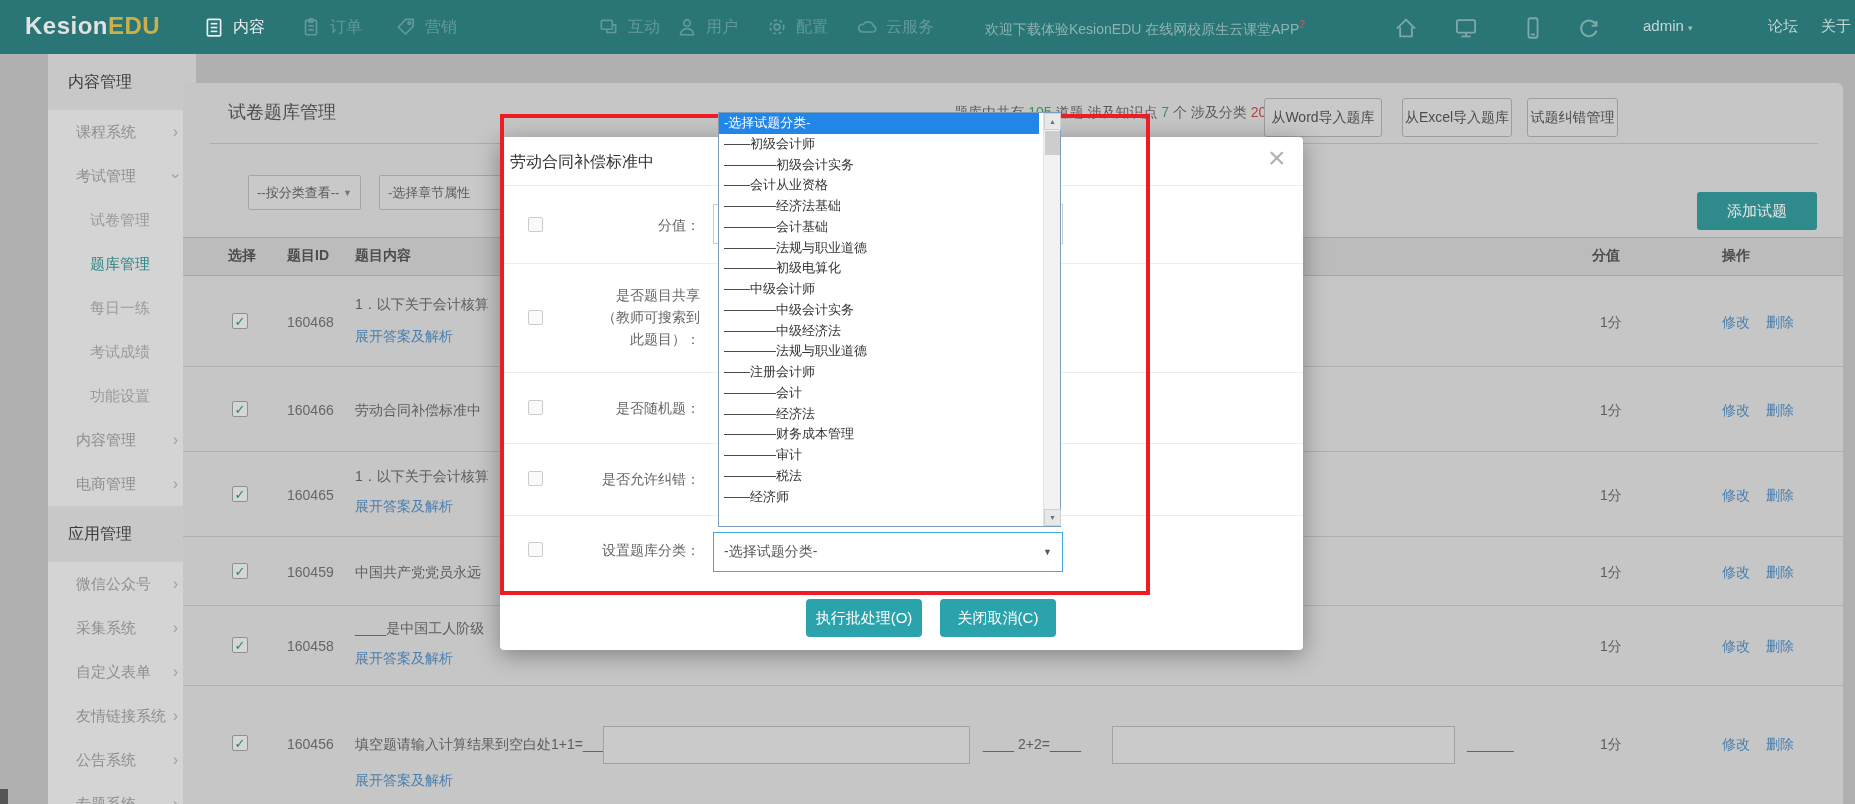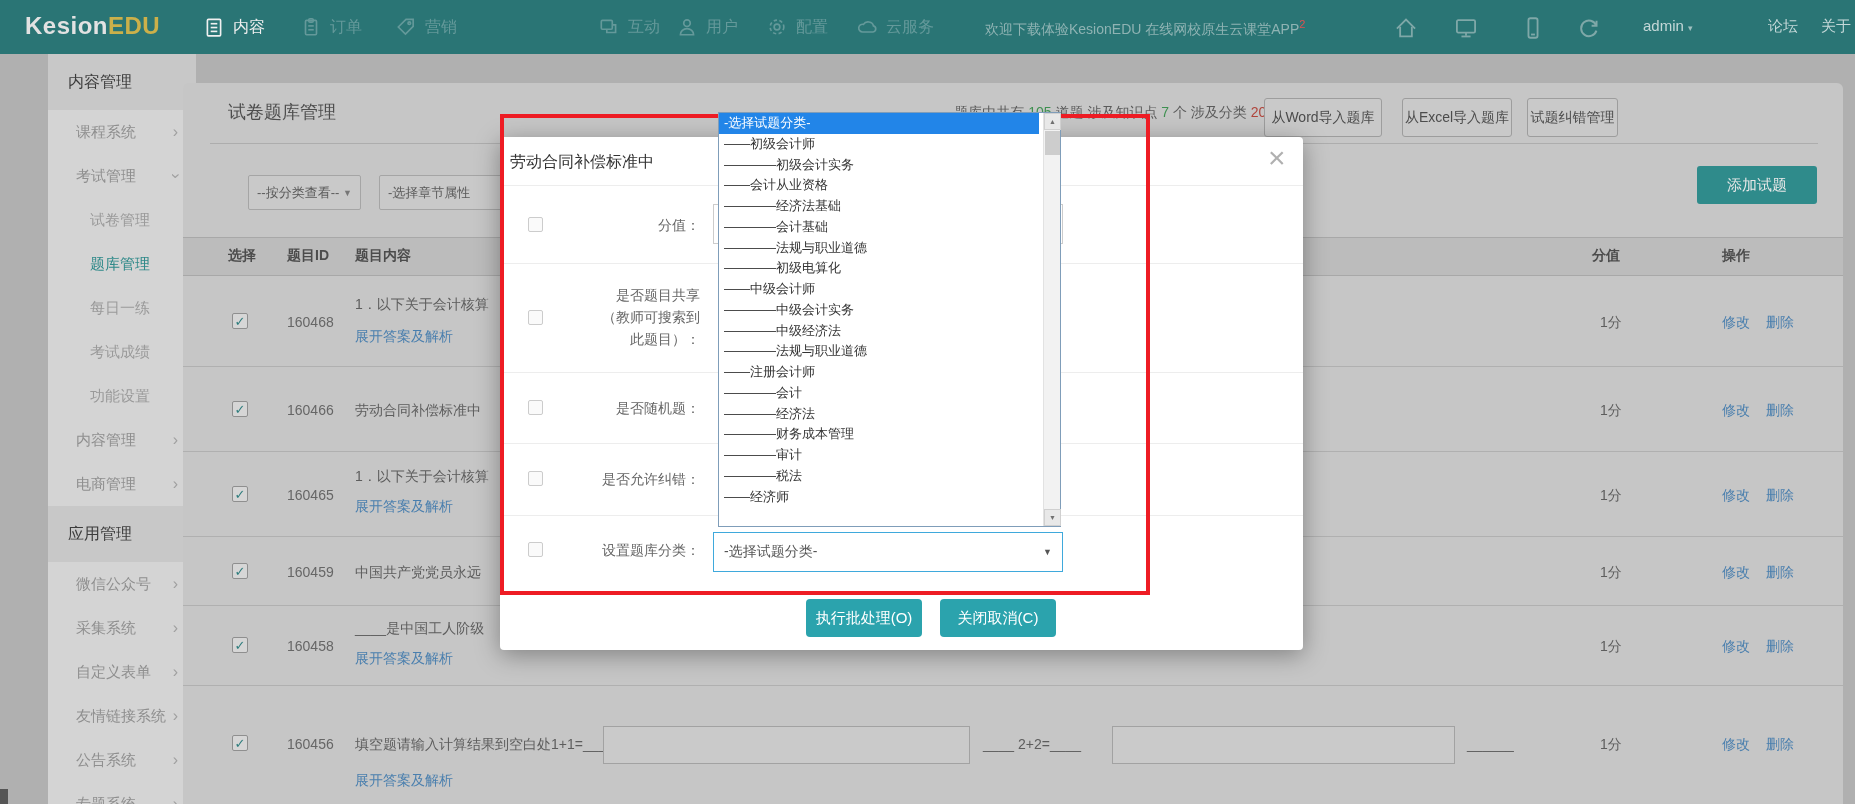--- a/index.html
+++ b/index.html
@@ -27,21 +27,21 @@
   .chev{position:absolute;right:18px;color:#a0a0a0;font-size:16px;}
   .chev.open{transform:rotate(90deg);}
   
   .card{left:183px;top:83px;width:1660px;height:760px;background:#c6c6c6;border-radius:6px 6px 0 0;}
   .pg-title{left:228px;top:100px;font-size:18px;color:#4e4e4e;z-index:1;}
   .hrule{left:210px;top:143px;width:1608px;height:1px;background:#adadad;}
   .stats{top:104px;right:597px;font-size:14px;color:#5b5b5b;white-space:nowrap;}
   .stats .g{color:#3e9050;} .stats .r{color:#b0453c;}
   .imp-btn{top:98px;height:39px;background:#c9c9c9;border:1px solid #9d9d9d;border-radius:3px;
            color:#4c4c4c;font-size:14px;display:flex;align-items:center;justify-content:center;box-sizing:border-box;}
-  .add-btn{left:1697px;top:166px;width:120px;height:38px;background:#2f8b8b;color:#e8e8e8;font-size:15px;
+  .add-btn{left:1697px;top:192px;width:120px;height:38px;background:#2f8b8b;color:#e8e8e8;font-size:15px;
            border-radius:3px;display:flex;align-items:center;justify-content:center;}
   .filt{top:175px;height:35px;background:#c9c9c9;border:1px solid #a5a5a5;border-radius:2px;color:#5a5a5a;
         font-size:13px;display:flex;align-items:center;padding:0 8px;box-sizing:border-box;justify-content:space-between;}
   .filt .caret{color:#777;}
   
   .thead{left:183px;top:237px;width:1660px;height:39px;background:#bcbcbc;border-top:1px solid #a8a8a8;border-bottom:1px solid #a8a8a8;box-sizing:border-box;}
   .th{top:247px;font-size:14px;color:#4c4c4c;font-weight:bold;z-index:1;}
   .trow{left:183px;width:1660px;border-bottom:1px solid #b0b0b0;box-sizing:border-box;}
   .cb{width:16px;height:16px;background:#d6d6d6;border:1px solid #8f8f8f;border-radius:2px;color:#2e7d7d;
       font-size:13px;font-weight:bold;display:flex;align-items:center;justify-content:center;box-sizing:border-box;}

